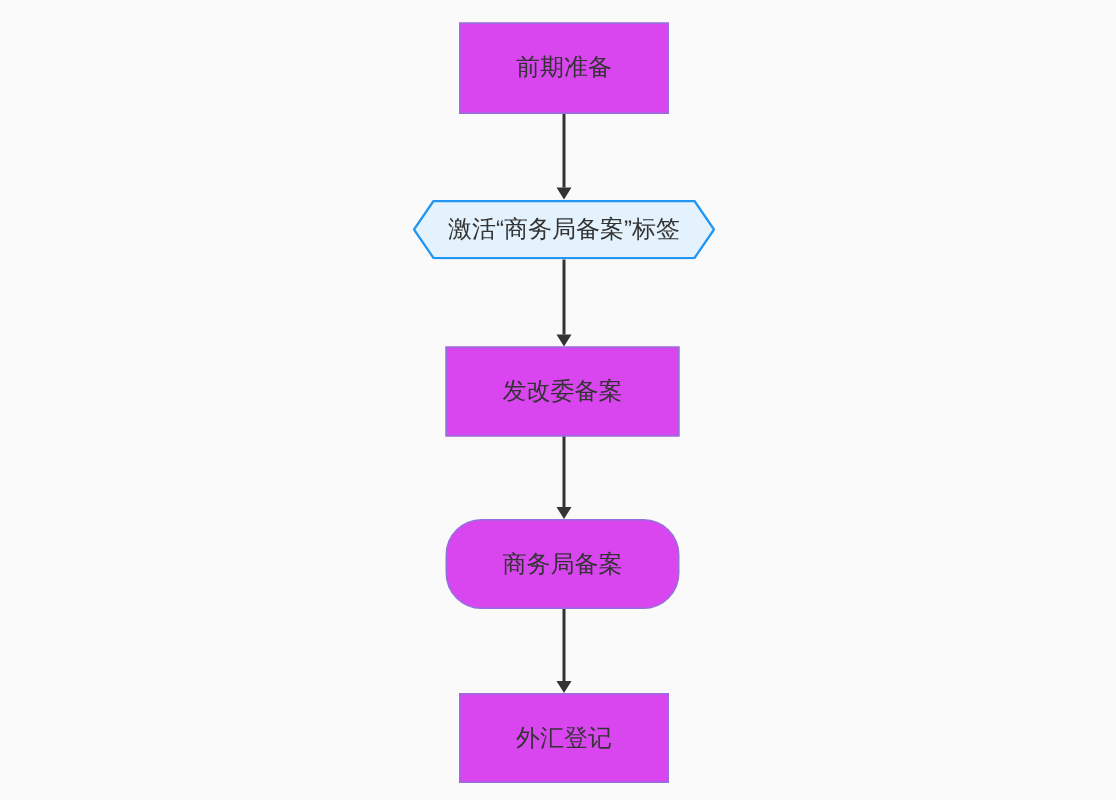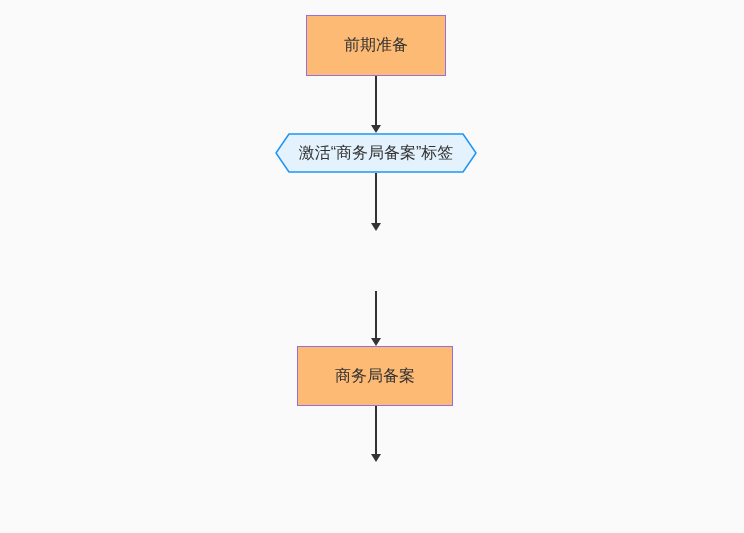--- a/index.html
+++ b/index.html
@@ -17,21 +17,21 @@
     position: absolute;
     display: flex;
     align-items: center;
     justify-content: center;
     box-sizing: border-box;
     color: #333333;
     font-size: 16px;
     text-align: center;
   }
   .node.rect {
-    background: #fdba74;
+    background: #d946ef;
     border: 1.5px solid #9370DB;
   }
   .node.hexagon { background: transparent; border: none; }
   .hex-svg { position: absolute; left: 0; top: 0; }
   .node .label { position: relative; z-index: 2; white-space: nowrap; }
   .edge {
     position: absolute;
     width: 2px;
     background: #333333;
   }
@@ -58,25 +58,31 @@
   <div class="node hexagon" style="left:275px; top:133px; width:202px; height:40px;">
     <svg class="hex-svg" width="202" height="40" viewBox="0 0 202 40">
       <polygon points="14,1 188,1 201,20 188,39 14,39 1,20" fill="#E3F2FD" stroke="#2196F3" stroke-width="1.5" stroke-linejoin="round"></polygon>
     </svg>
     <span class="label">激活“商务局备案”标签</span>
   </div>
 
   <div class="edge" style="left:375px; top:173px; height:50px;"></div>
   <div class="arrowhead" style="left:370.5px; top:223px;"></div>
 
+  <div class="node rect" style="left:297px; top:231px; width:156px; height:60px;">
+    <span class="label">发改委备案</span>
+  </div>
 
   <div class="edge" style="left:375px; top:291px; height:47px;"></div>
   <div class="arrowhead" style="left:370.5px; top:338px;"></div>
 
-  <div class="node rect" style="left:297px; top:346px; width:156px; height:60px;">
+  <div class="node rect" style="left:297px; top:346px; width:156px; height:60px;border-radius:24px;">
     <span class="label">商务局备案</span>
   </div>
 
   <div class="edge" style="left:375px; top:406px; height:48px;"></div>
   <div class="arrowhead" style="left:370.5px; top:454px;"></div>
 
+  <div class="node rect" style="left:306px; top:462px; width:140px; height:60px;">
+    <span class="label">外汇登记</span>
+  </div>
 
 </div>
 
 </body></html>

